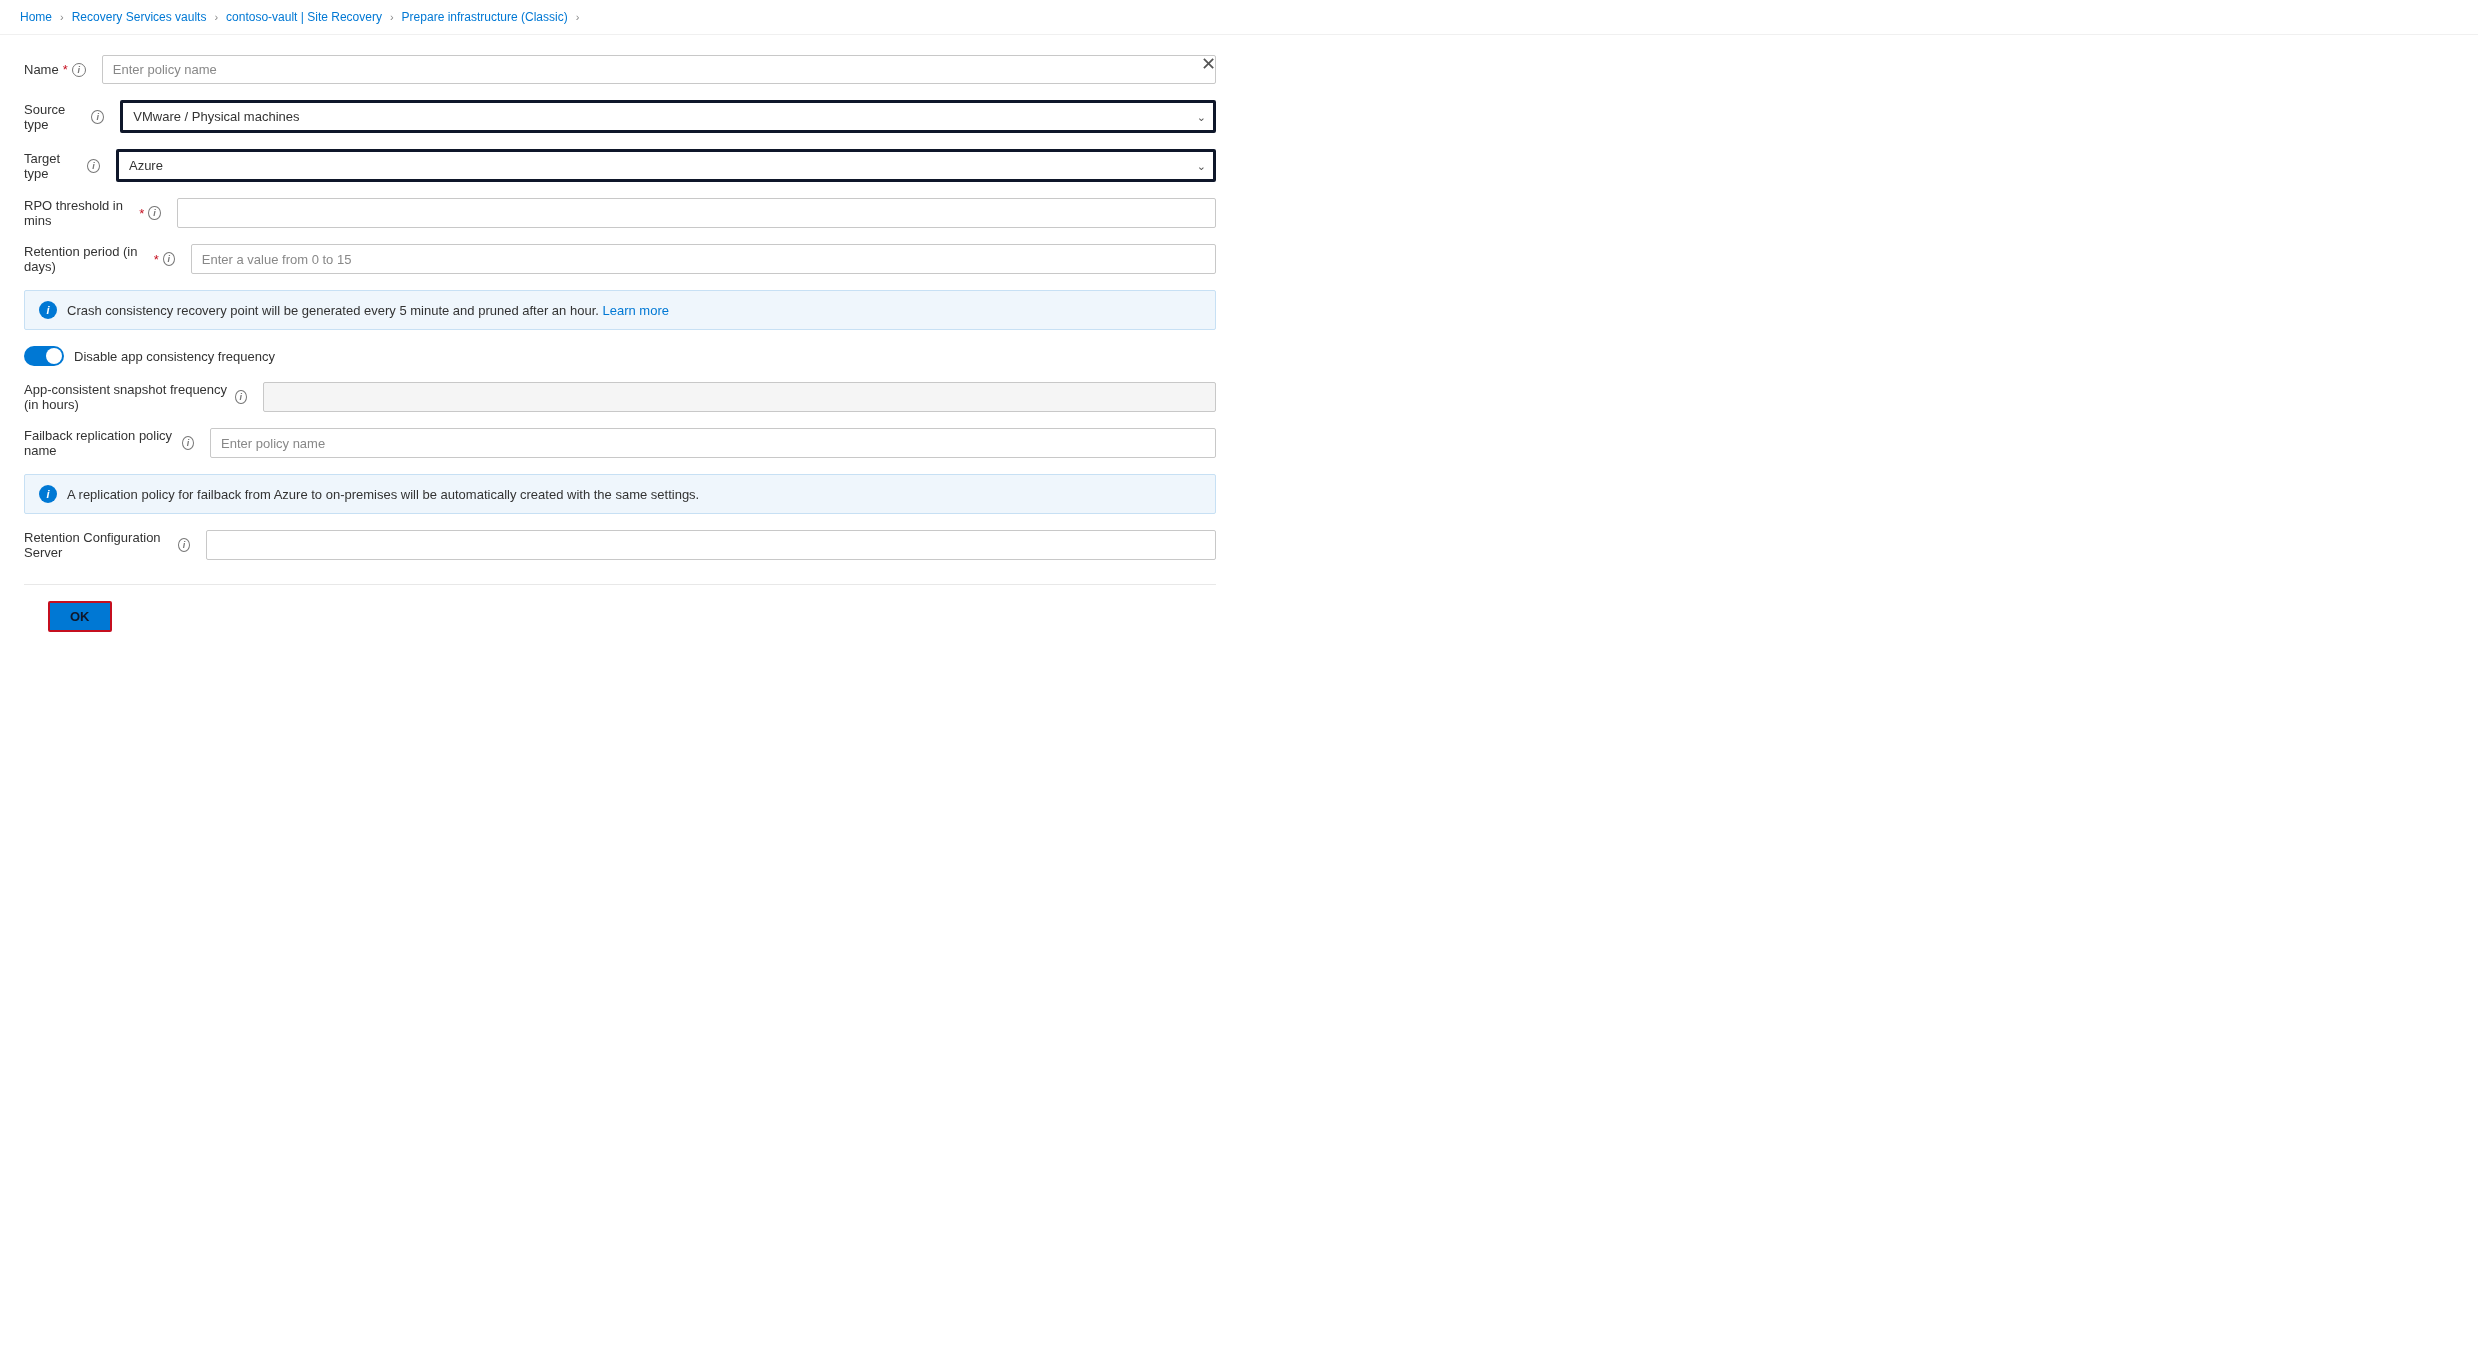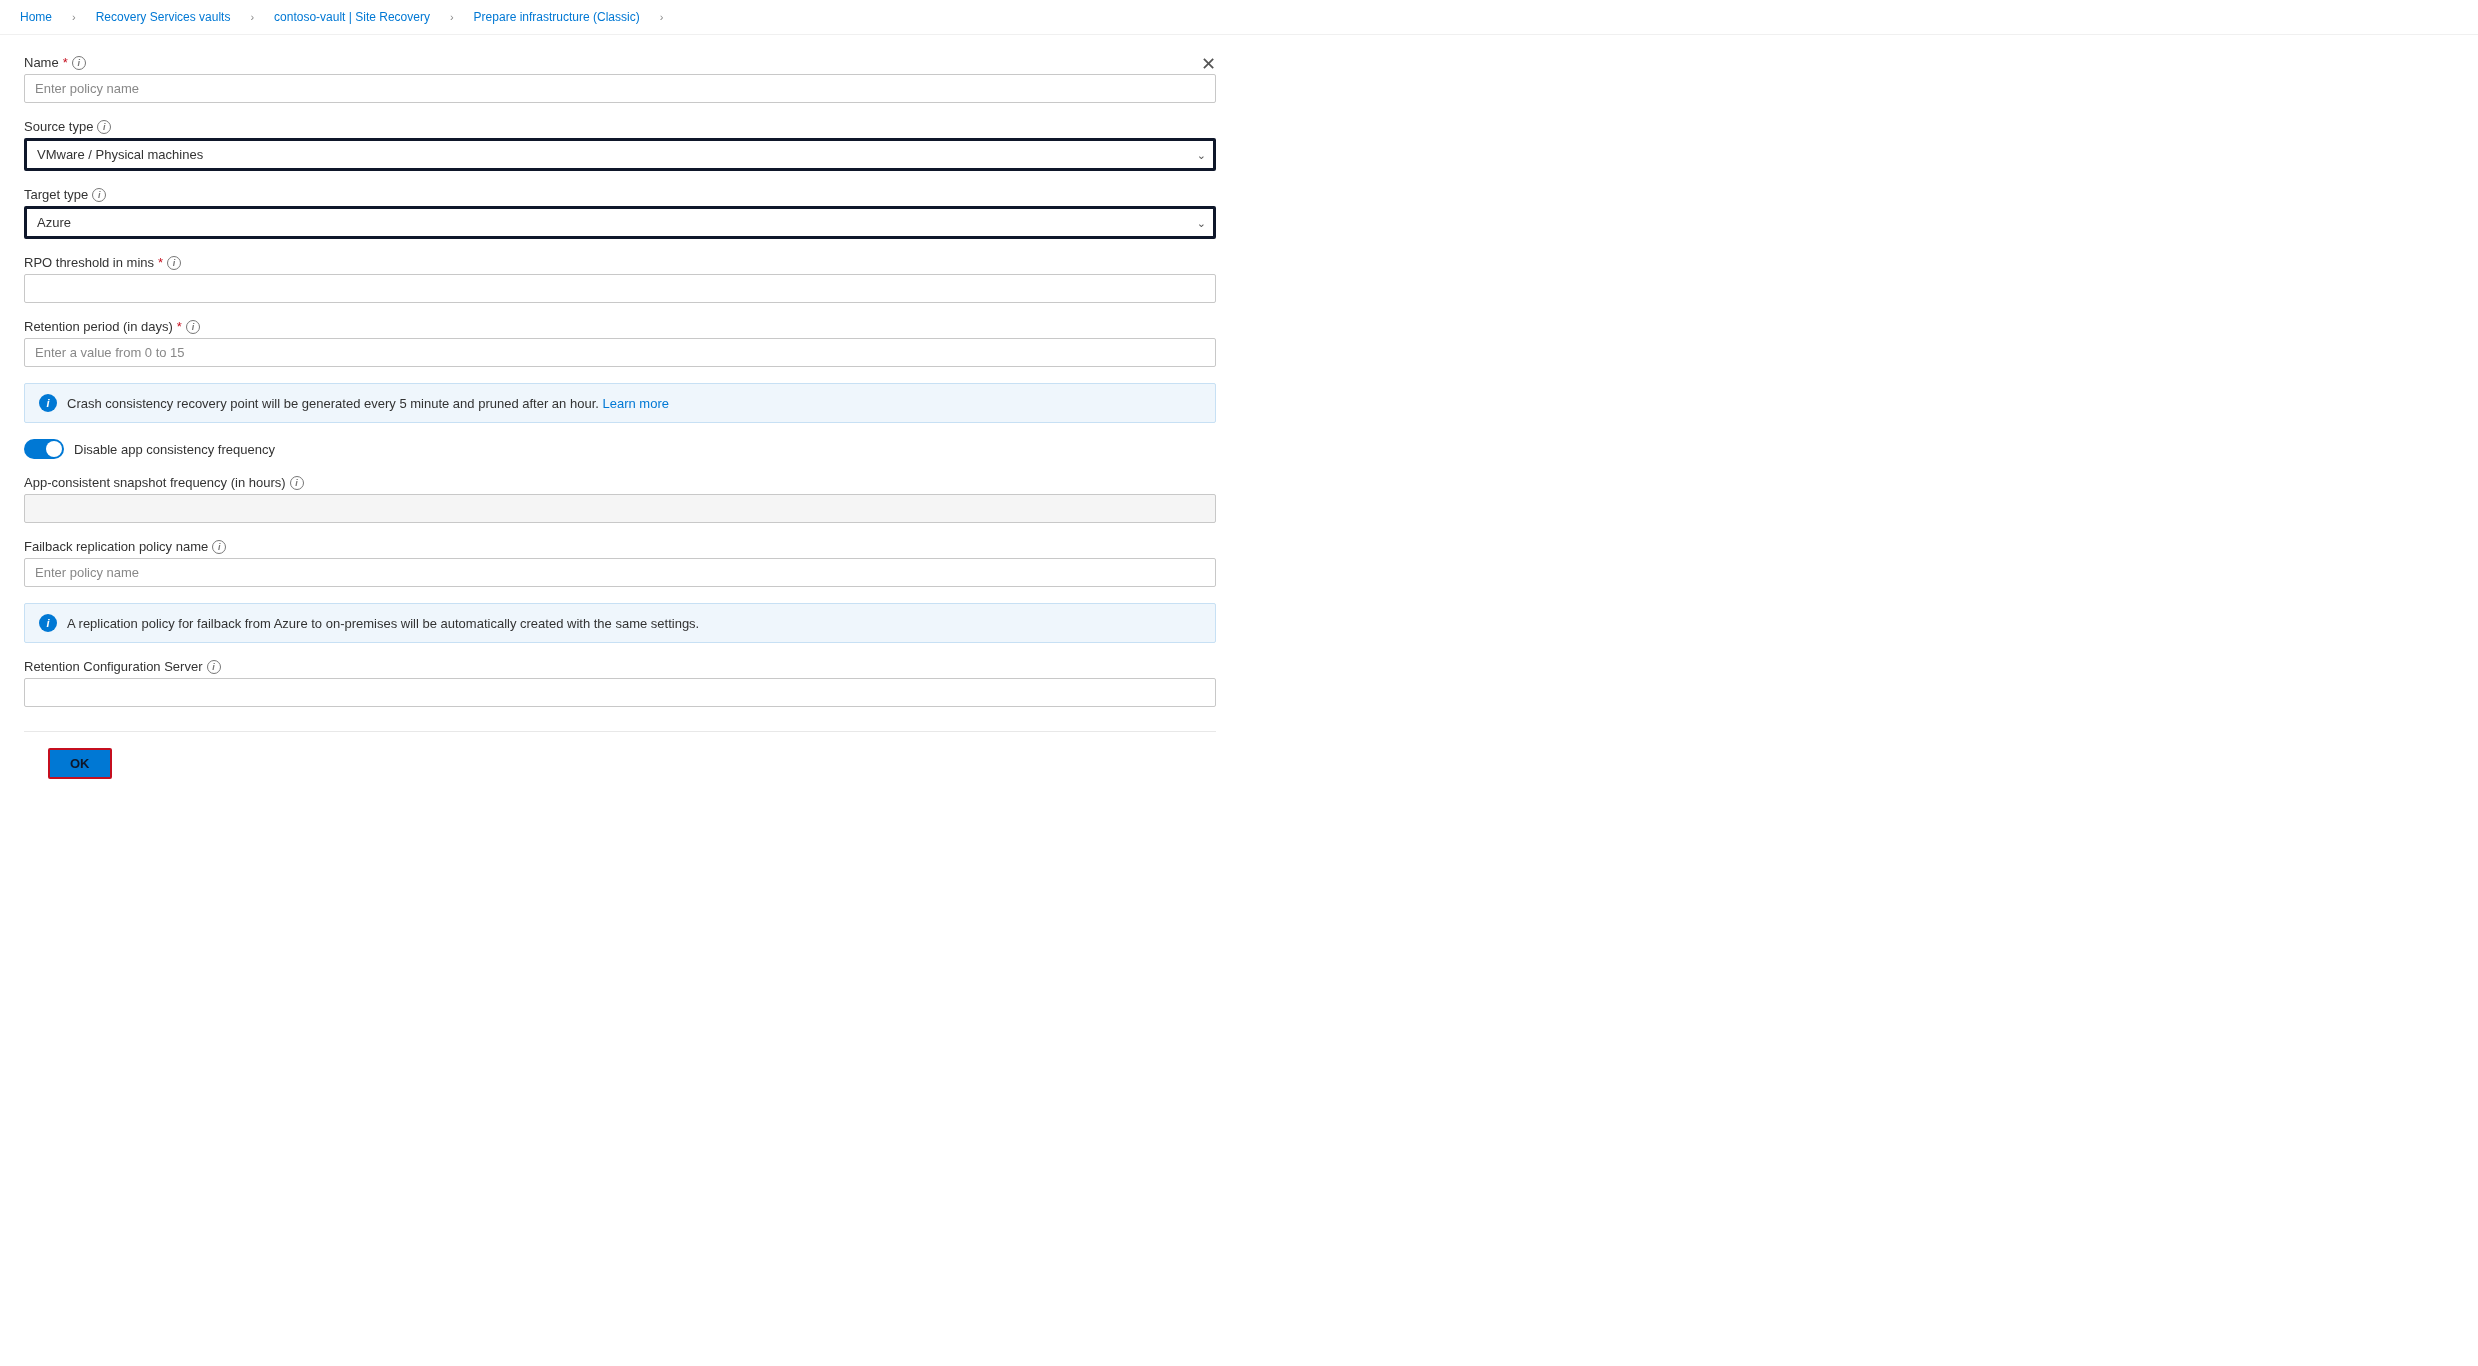--- a/index.html
+++ b/index.html
@@ -9,21 +9,21 @@
       color: #333;
       background: #fff;
       min-height: 100vh;
     }
     .breadcrumb {
       display: flex;
       align-items: center;
       padding: 10px 20px;
       font-size: 12px;
       color: #0078d4;
-      gap: 20px;
+      gap: 8px;
       border-bottom: 1px solid #f0f0f0;
     }
     .breadcrumb a {
       color: #0078d4;
       text-decoration: none;
       cursor: pointer;
     }
     .breadcrumb .sep {
       color: #888;
       font-size: 11px;
@@ -72,22 +72,22 @@
       line-height: 1;
     }
     .form-section {
       display: flex;
       flex-direction: column;
       gap: 16px;
       max-width: 1400px;
     }
     .field-group {
       display: flex;
-      flex-direction: column;
-      gap: 4px;
+      flex-direction: row;
+      gap: 16px;
     }
     .field-label {
       font-size: 13px;
       color: #333;
       display: flex;
       align-items: center;
       gap: 4px;
       font-weight: 400;
     }
     .field-label .required {

